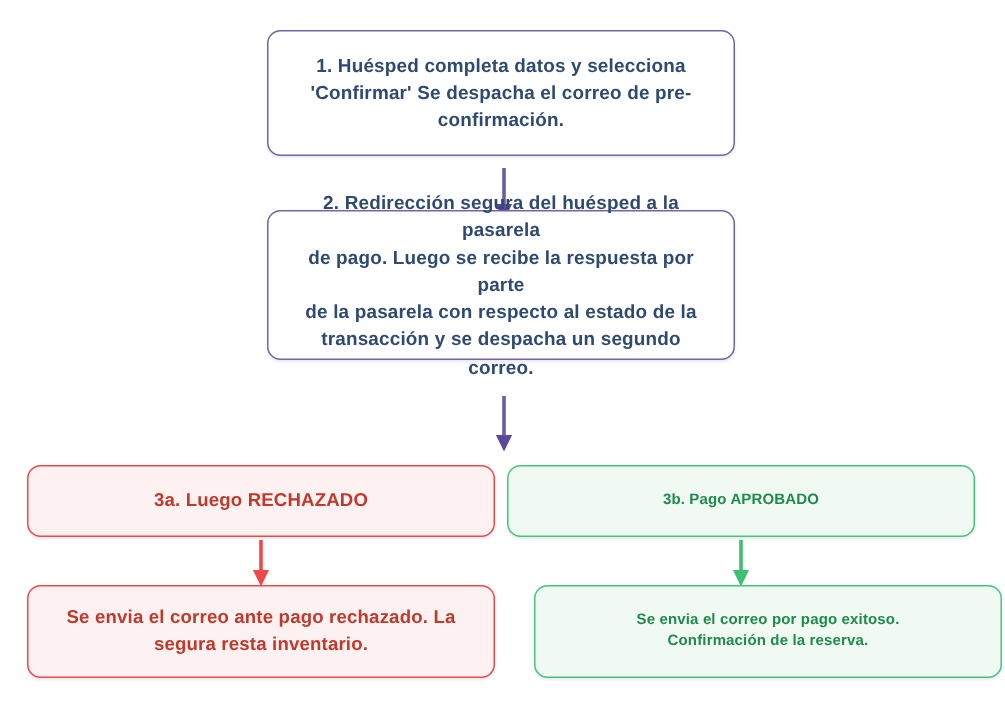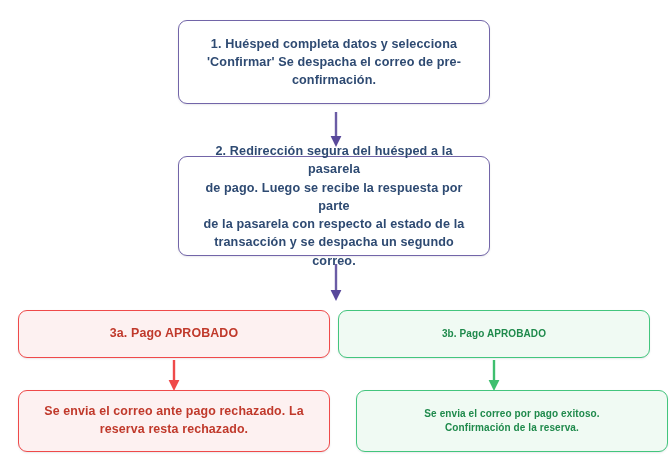--- a/index.html
+++ b/index.html
@@ -79,44 +79,44 @@
     <span class="node__text">1. Huésped completa datos y selecciona
 'Confirmar' Se despacha el correo de pre-
 confirmación.</span>
   </div>
 
   <svg class="arrow" style="left:327px; top:112px;" width="18" height="36" viewBox="0 0 18 36">
     <line x1="9" y1="0" x2="9" y2="26" stroke="#6b5ca5" stroke-width="2.4"></line>
     <polygon points="9,35 3.6,24 14.4,24" fill="#59499b"></polygon>
   </svg>
 
-  <div class="node node--purple" style="left:178px; top:156px; width:312px; height:100px;">
+  <div class="node node--purple" style="left:178px; top:140px; width:312px; height:100px;">
     <span class="node__text">2. Redirección segura del huésped a la pasarela
 de pago. Luego se recibe la respuesta por parte
 de la pasarela con respecto al estado de la
 transacción y se despacha un segundo correo.</span>
   </div>
 
   <svg class="arrow" style="left:327px; top:264px;" width="18" height="38" viewBox="0 0 18 38">
     <line x1="9" y1="0" x2="9" y2="28" stroke="#6b5ca5" stroke-width="2.4"></line>
     <polygon points="9,37 3.6,26 14.4,26" fill="#59499b"></polygon>
   </svg>
 
   <div class="node node--red" style="left:18px; top:310px; width:312px; height:48px;">
-    <span class="node__text">3a. Pago APROBADO</span>
+    <span class="node__text">3a. Luego RECHAZADO</span>
   </div>
 
   <svg class="arrow" style="left:165px; top:360px;" width="18" height="32" viewBox="0 0 18 32">
     <line x1="9" y1="0" x2="9" y2="22" stroke="#ef4a4a" stroke-width="2.4"></line>
     <polygon points="9,31 3.6,20 14.4,20" fill="#ef4a4a"></polygon>
   </svg>
 
   <div class="node node--red" style="left:18px; top:390px; width:312px; height:62px;">
     <span class="node__text">Se envia el correo ante pago rechazado. La
-reserva resta rechazado.</span>
+segura resta inventario.</span>
   </div>
 
   <div class="node node--green" style="left:338px; top:310px; width:312px; height:48px;">
     <span class="node__text">3b. Pago APROBADO</span>
   </div>
 
   <svg class="arrow" style="left:485px; top:360px;" width="18" height="32" viewBox="0 0 18 32">
     <line x1="9" y1="0" x2="9" y2="22" stroke="#3fbf6f" stroke-width="2.4"></line>
     <polygon points="9,31 3.6,20 14.4,20" fill="#3fbf6f"></polygon>
   </svg>

